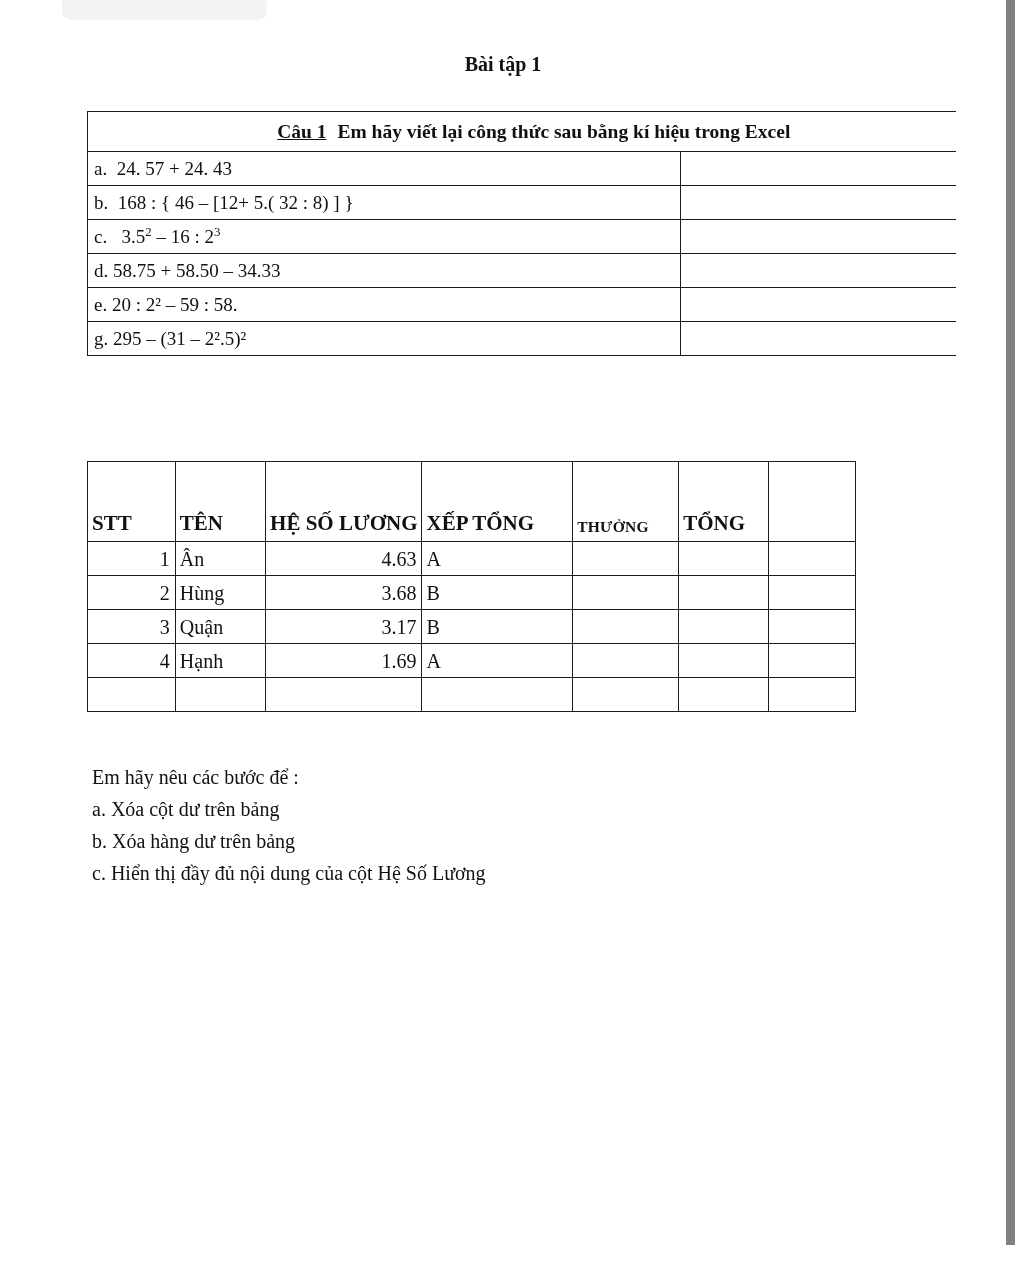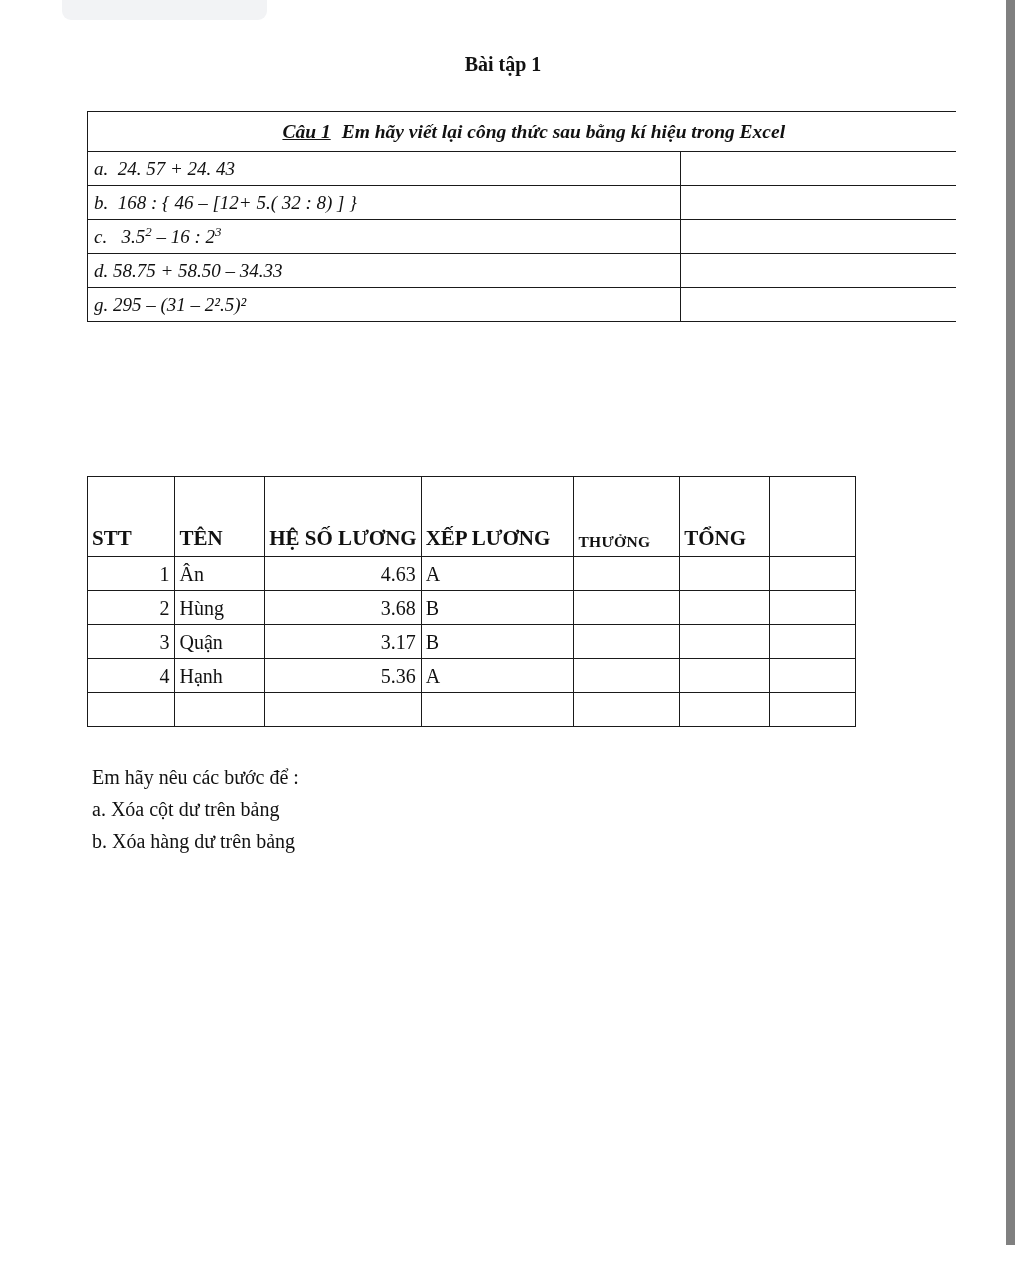--- a/index.html
+++ b/index.html
@@ -74,21 +74,20 @@
     border-collapse: collapse;
     table-layout: fixed;
   }
   .t1 td {
     border: 1.6px solid #1a1a1a;
     padding: 0 6px;
     font-size: 19px;
     line-height: 1;
     vertical-align: middle;
     height: 33px;
-    font-style: italic;
   }
   .t1 .hdr-cell {
     border-left: 1.6px solid #1a1a1a;
     border-top: 1.6px solid #1a1a1a;
     border-right: 0;
     border-bottom: 1.6px solid #1a1a1a;
     text-align: center;
     font-weight: bold;
     font-size: 19.5px;
     height: 39px;
@@ -101,21 +100,21 @@
   .sup-raised {
     font-size: 0.68em;
     vertical-align: super;
     line-height: 0;
   }
 
   
   .t2 {
     position: absolute;
     left: 87px;
-    top: 476px;
+    top: 461px;
     border-collapse: collapse;
     table-layout: fixed;
   }
   .t2 td {
     border: 1.8px solid #1a1a1a;
     font-size: 20px;
     line-height: 1;
     padding: 0 4px;
     height: 33px;
     overflow: hidden;
@@ -175,20 +174,24 @@
       <tr>
         <td class="formula"><span>b.</span>&nbsp; <span>168 : { 46 – [12+ 5.( 32 : 8) ] }</span></td>
         <td class="ans"></td>
       </tr>
       <tr>
         <td class="formula"><span>c.</span>&nbsp;&nbsp; <span>3.5</span><span class="sup-raised">2</span><span> – 16 : 2</span><span class="sup-raised">3</span></td>
         <td class="ans"></td>
       </tr>
       <tr>
         <td class="formula"><span>d.</span> <span>58.75 + 58.50 – 34.33</span></td>
+        <td class="ans"></td>
+      </tr>
+      <tr>
+        <td class="formula"><span>e.</span> <span>20 : 2² – 59 : 58.</span></td>
         <td class="ans"></td>
       </tr>
       <tr>
         <td class="formula"><span>g.</span> <span>295 – (31 – 2².5)²</span></td>
         <td class="ans"></td>
       </tr>
     </tbody>
   </table>
 
 
@@ -200,21 +203,21 @@
       <col style="width:156px">
         <col style="width:110px">
         <col style="width:93px">
         <col style="width:99px">
     </colgroup>
     <tbody>
       <tr class="head">
         <td>STT</td>
         <td>TÊN</td>
         <td>HỆ SỐ LƯƠNG</td>
-        <td>XẾP LƯƠNG</td>
+        <td>XẾP TỔNG</td>
         <td class="small-caps">THƯỞNG</td>
         <td>TỔNG</td>
         <td></td>
       </tr>
       <tr>
         <td class="num">1</td>
         <td class="txt">Ân</td>
         <td class="num">4.63</td>
         <td class="txt">A</td>
         <td class="txt"></td>
@@ -235,21 +238,21 @@
         <td class="txt">Quận</td>
         <td class="num">3.17</td>
         <td class="txt">B</td>
         <td class="txt"></td>
         <td class="txt"></td>
         <td class="txt"></td>
       </tr>
       <tr>
         <td class="num">4</td>
         <td class="txt">Hạnh</td>
-        <td class="num">5.36</td>
+        <td class="num">1.69</td>
         <td class="txt">A</td>
         <td class="txt"></td>
         <td class="txt"></td>
         <td class="txt"></td>
       </tr>
       <tr class="blank">
         <td class="num"></td>
         <td class="txt"></td>
         <td class="num"></td>
         <td class="txt"></td>
@@ -257,19 +260,20 @@
         <td class="txt"></td>
         <td class="txt"></td>
       </tr>
     </tbody>
   </table>
 
   <div class="questions">
     <div>Em hãy nêu các bước để :</div>
     <div>a. Xóa cột dư trên bảng</div>
     <div>b. Xóa hàng dư trên bảng</div>
+    <div>c. Hiển thị đầy đủ nội dung của cột Hệ Số Lương</div>
   </div>
 
 </div>
 
 <div class="scrollbar-track">
   <div class="scrollbar-thumb"></div>
 </div>
 
 </body></html>

